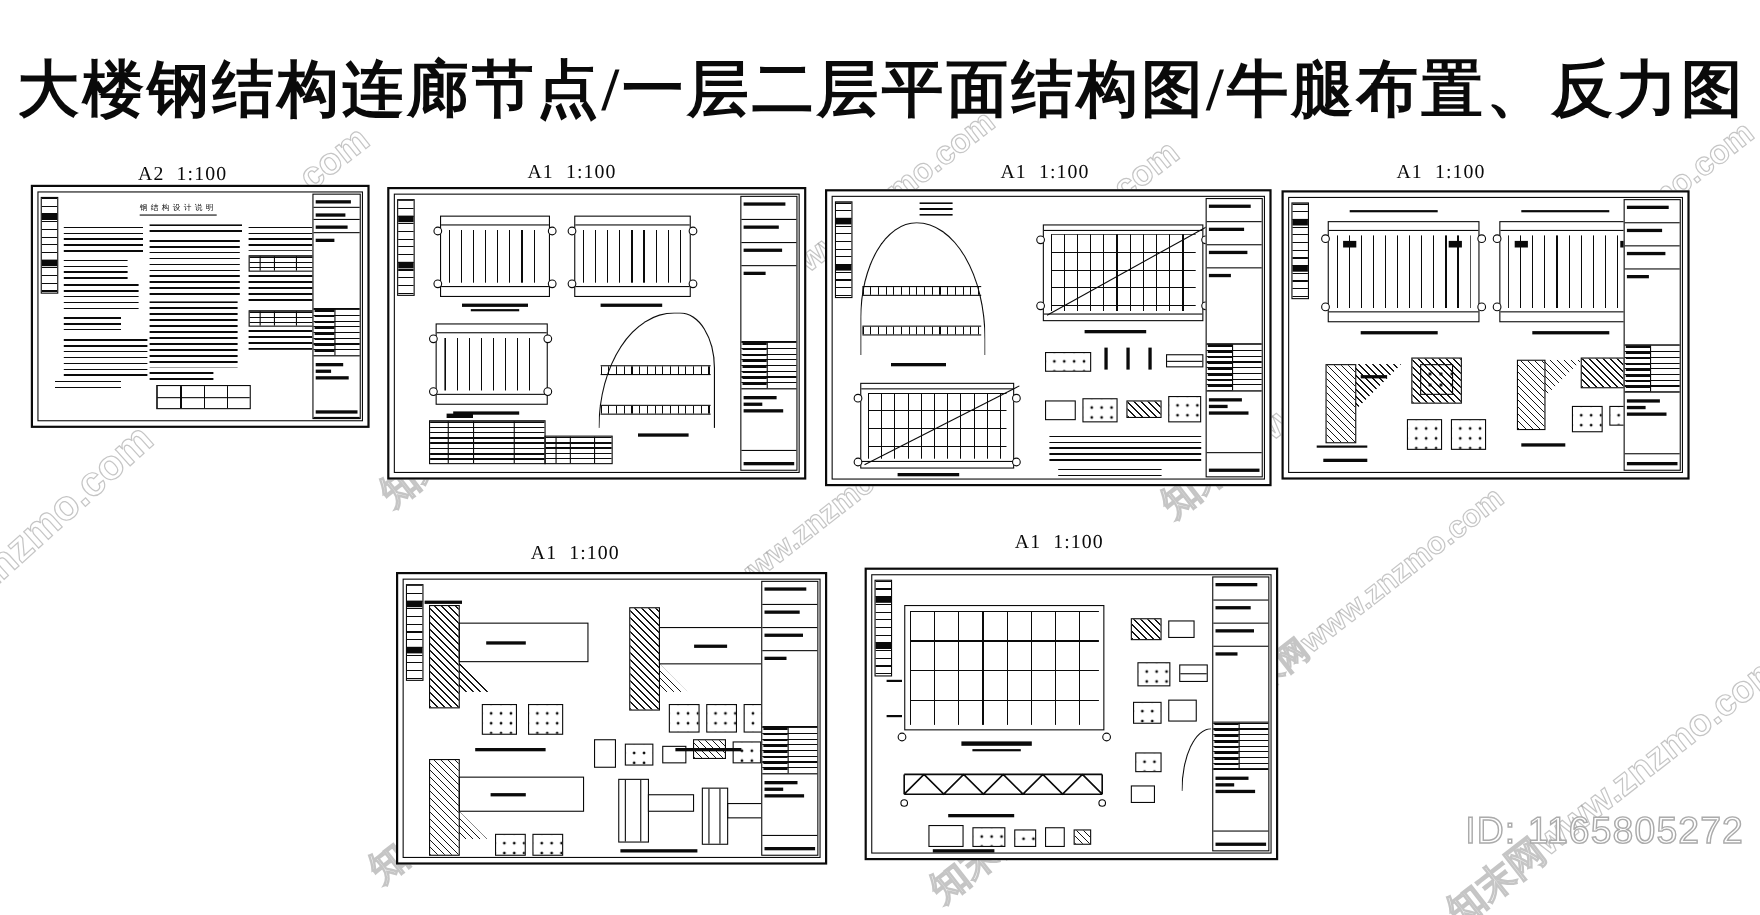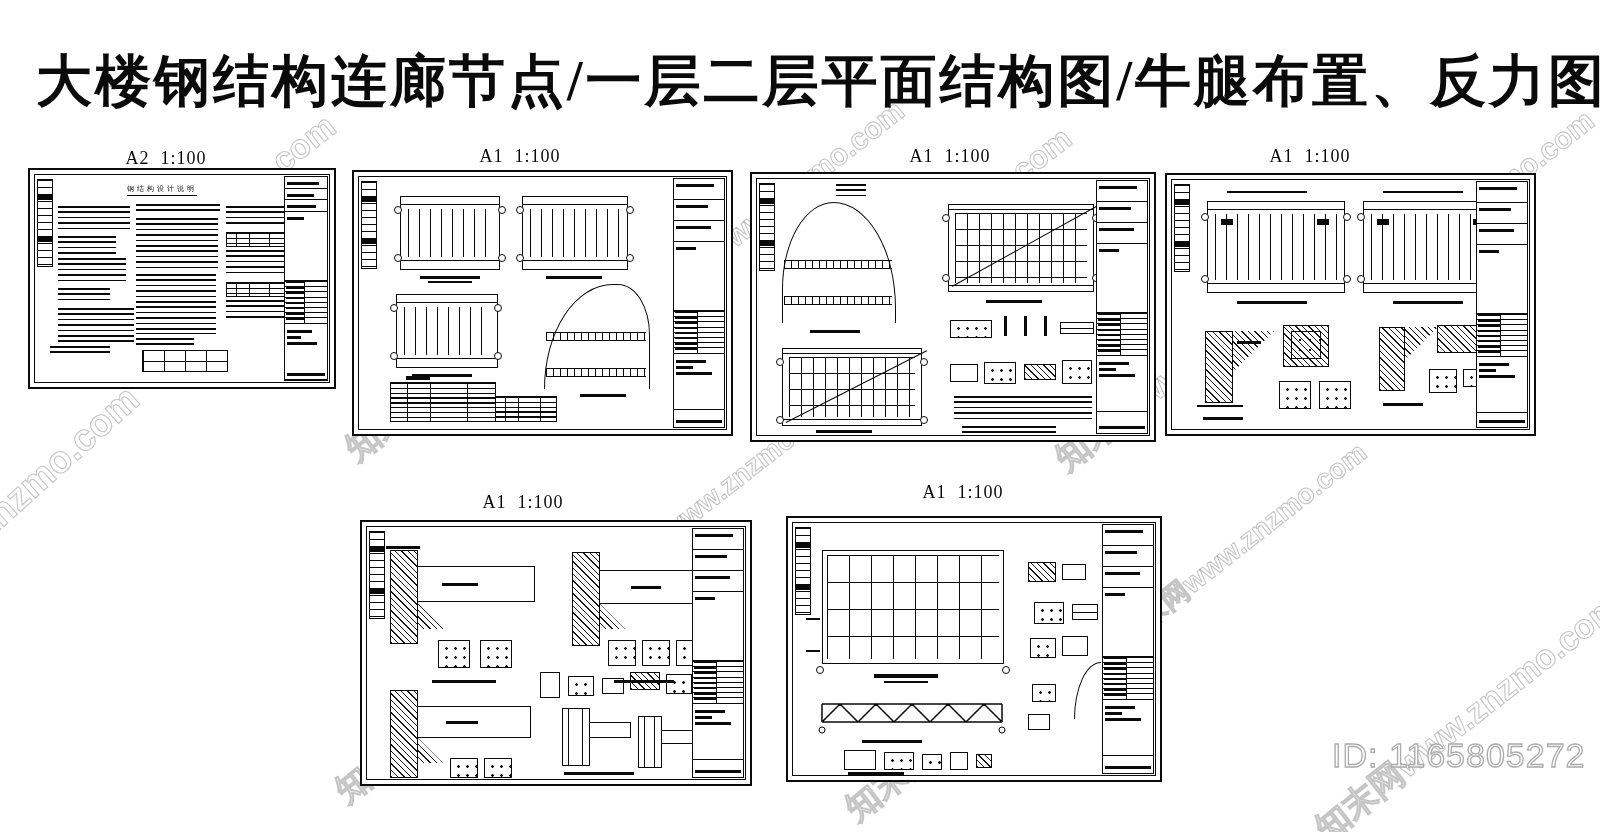--- a/index.html
+++ b/index.html
@@ -1,19 +1,19 @@
 <!DOCTYPE html>
 <html><head>
 <meta charset="utf-8">
 <style>
   html,body{margin:0;padding:0;background:#fff;}
   #canvas{position:relative;width:1600px;height:832px;background:#fff;overflow:hidden;
           font-family:"Liberation Sans","DejaVu Sans",sans-serif;color:#111;}
   
-  .main-title{position:absolute;left:36px;top:44px;width:1540px;
+  .main-title{position:absolute;left:16px;top:44px;width:1540px;
     font-family:"Liberation Serif","DejaVu Serif",serif;font-weight:700;
     font-size:56px;letter-spacing:3px;color:#0a0a0a;white-space:nowrap;}
   
   .slabel{position:absolute;transform:translateX(-50%);
     font-family:"Liberation Serif","DejaVu Serif",serif;font-size:18px;color:#0a0a0a;
     white-space:pre;letter-spacing:1px;}
   
   .sheet{position:absolute;border:2px solid #0a0a0a;background:#fff;}
   .inner{position:absolute;inset:4px;border:1.2px solid #0a0a0a;}
   .ministrip{position:absolute;left:7px;top:9px;width:14px;height:86px;border:1px solid #0a0a0a;

